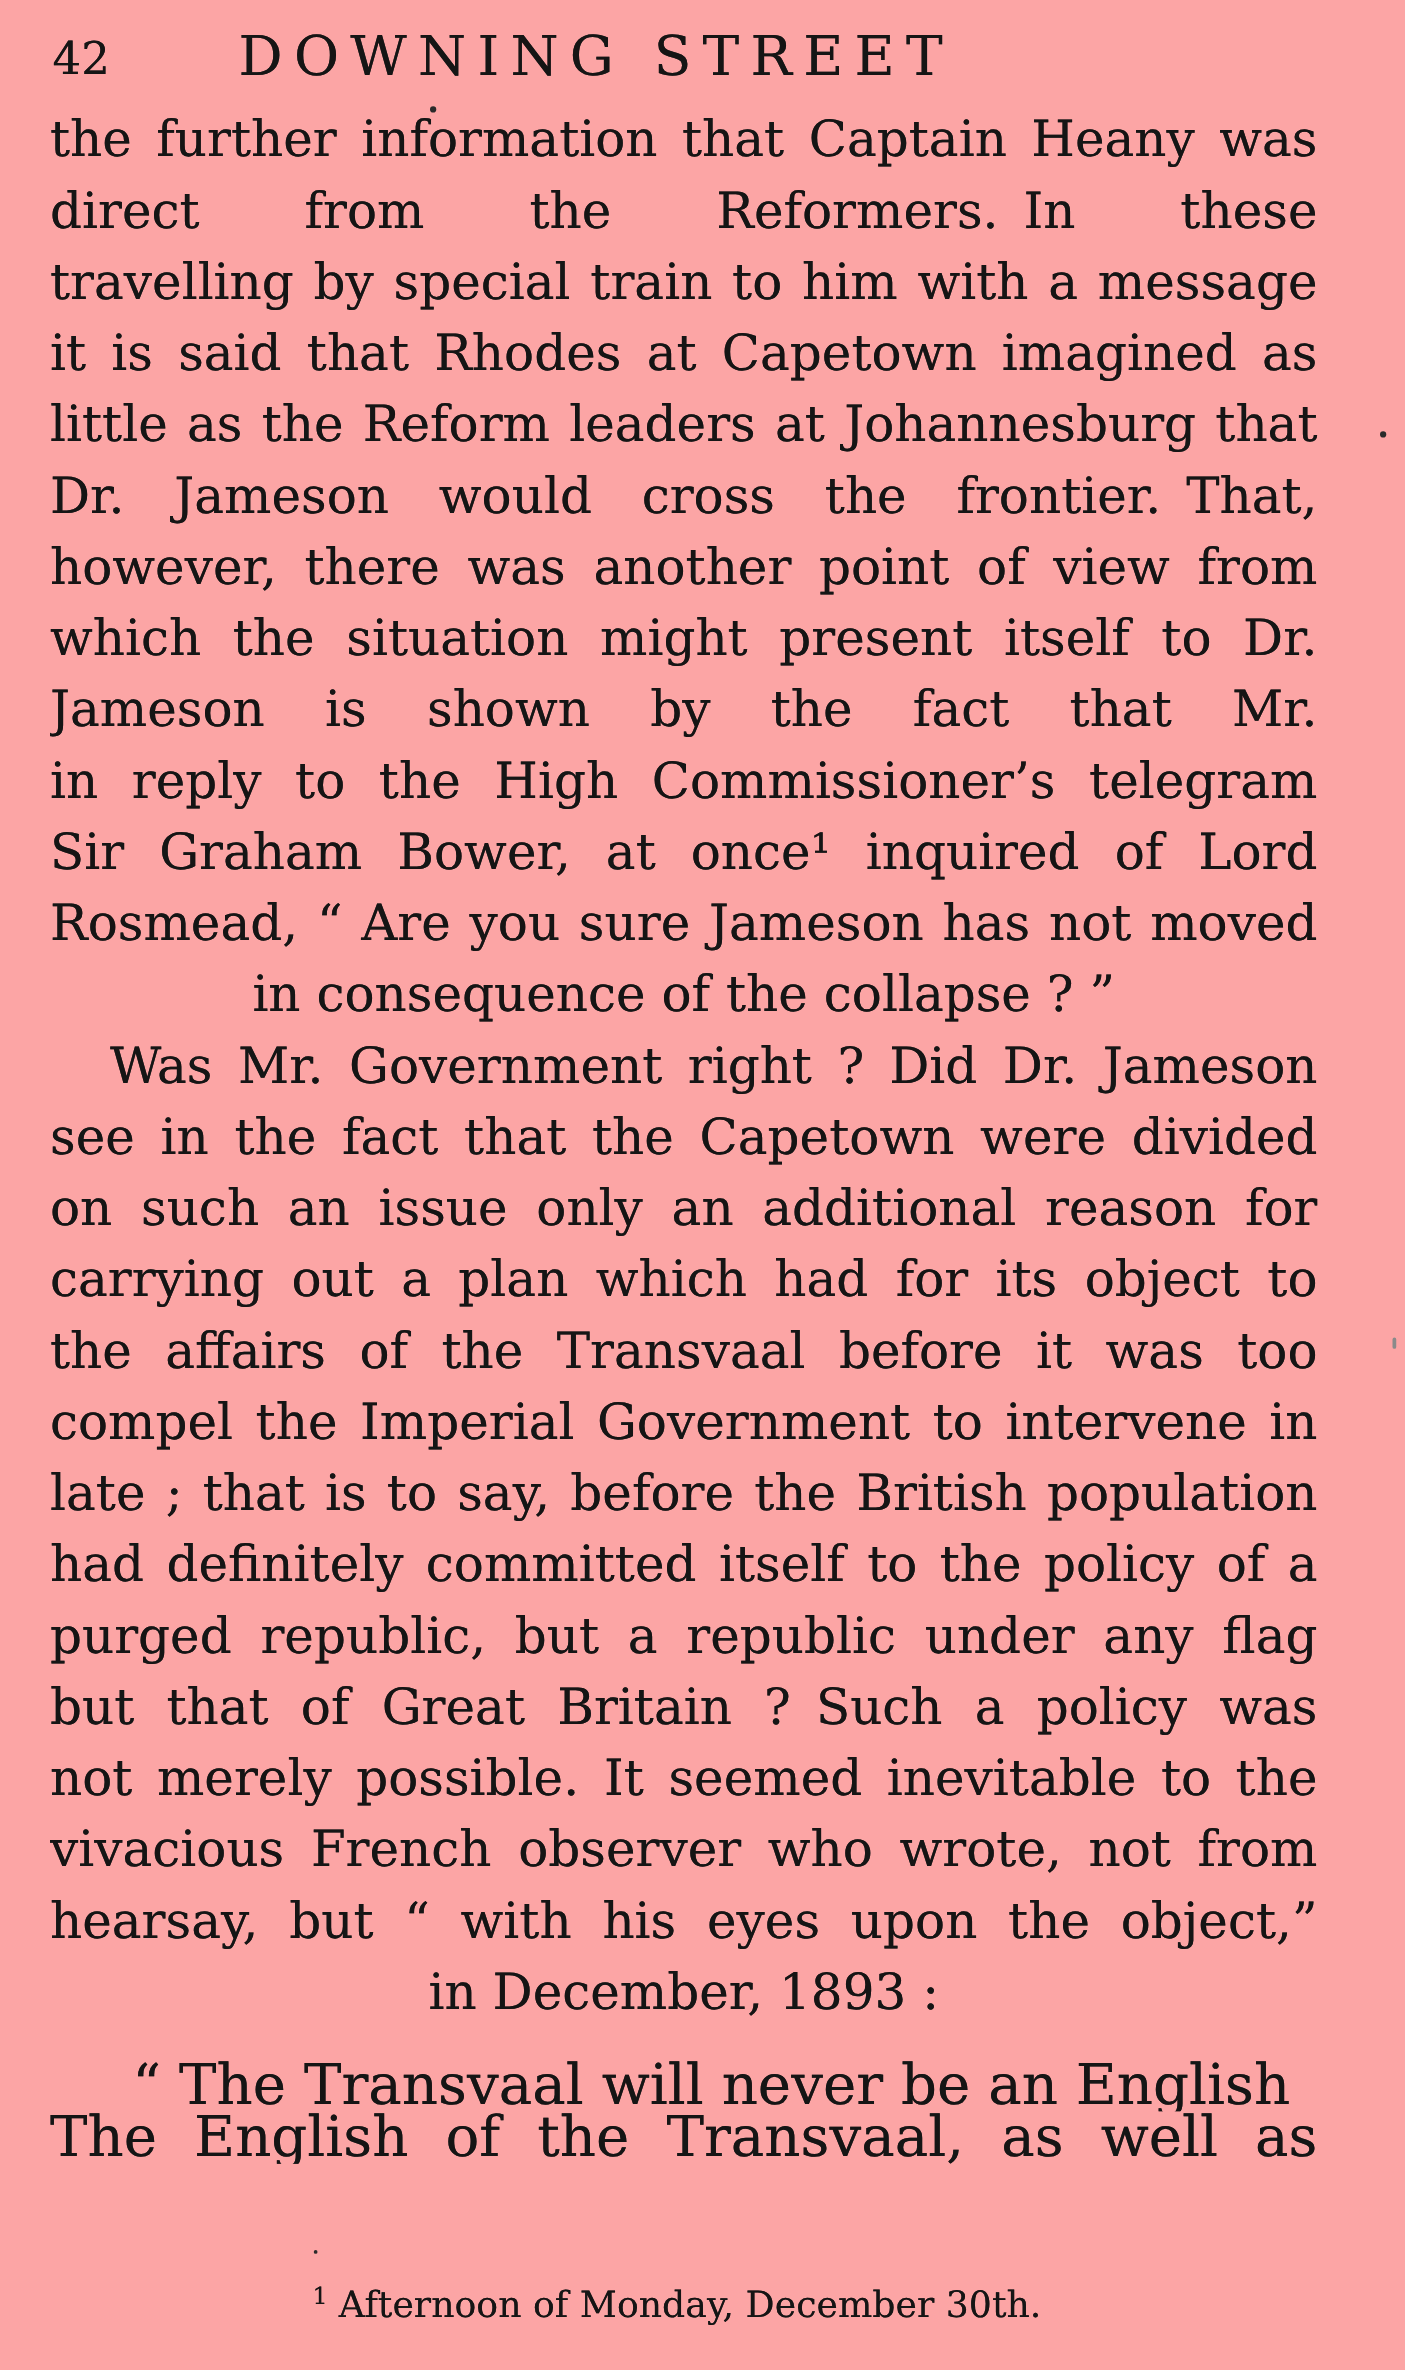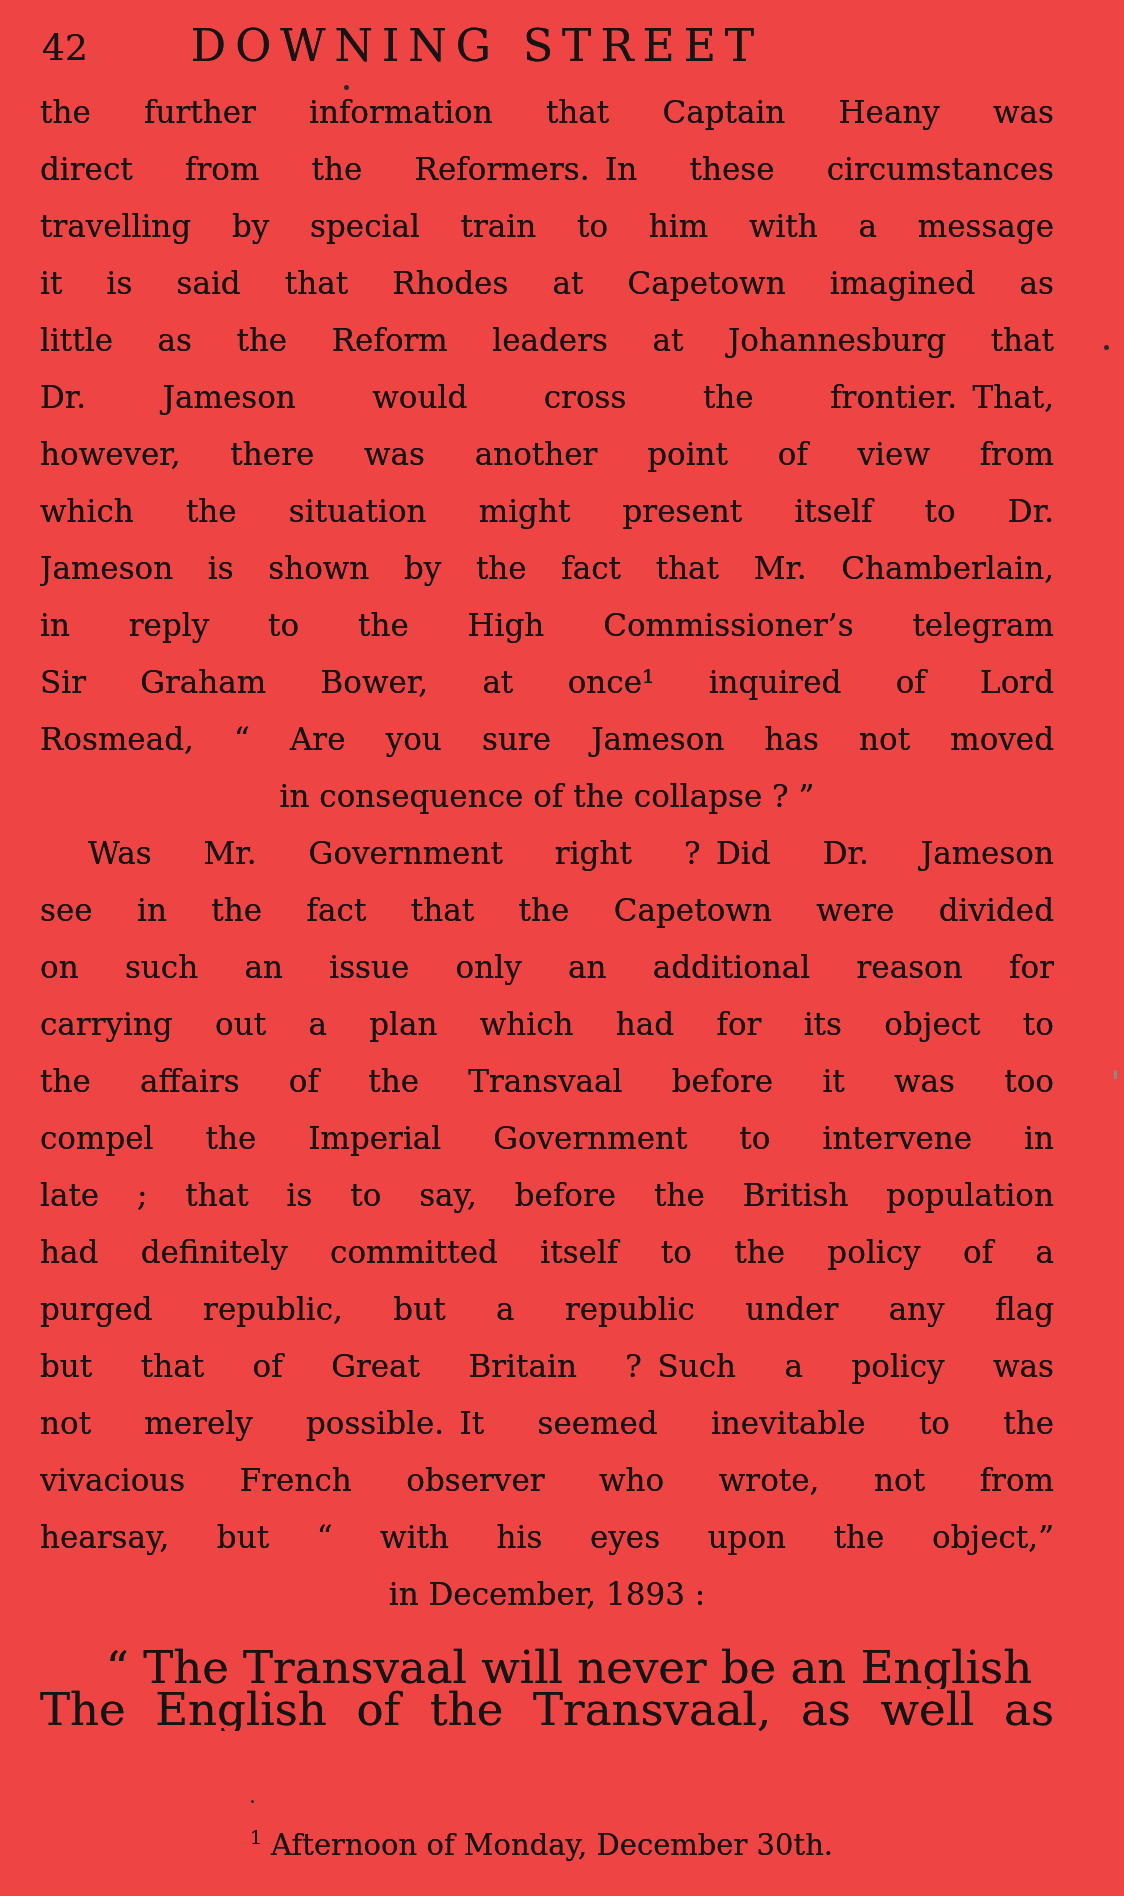--- a/index.html
+++ b/index.html
@@ -1,40 +1,40 @@
 <!DOCTYPE html>
 <html><head>
 <meta charset="utf-8">
 <style>
   html,body { margin:0; padding:0; background:#ffffff; }
   .page {
     position:relative;
     width:1124px; height:1896px;
-    background:#ef4444;
+    background:#fca5a5;
     font-family:"DejaVu Serif","Liberation Serif",serif;
     color:#151515;
     overflow:hidden;
     text-shadow:0 0 0.5px rgba(20,20,20,.8);
   }
   .hdr { position:absolute; top:22px; left:0; right:0; height:50px; }
   .pagenum {
     position:absolute; left:42px; top:8px;
     font-size:36px; line-height:36px;
   }
   .runtitle {
     position:absolute; left:477px; top:2px;
     transform:translateX(-50%);
     font-size:44px; line-height:44px;
     font-weight:normal; margin:0;
     letter-spacing:9px; white-space:nowrap;
   }
   .textcol {
     position:absolute; left:40px; top:84px; width:1014px;
   }
-  .para { font-size:31px; line-height:57px; }
+  .para { font-size:40px; line-height:57px; }
   .para .line { height:57px; overflow:hidden; text-align:center; }
   .para .line.just { text-align:justify; text-align-last:justify; -moz-text-align-last:justify; }
   .para .line.ind1 { padding-left:48px; }
   .quote-para { margin-top:24px; font-size:45px; line-height:42px; }
   .quote-para .line { height:42px; }
   .quote-para .line.ind1 { padding-left:44px; }
   .footnote {
     position:absolute; left:250px; top:1820px;
     font-size:29px; line-height:34px; white-space:nowrap;
   }

